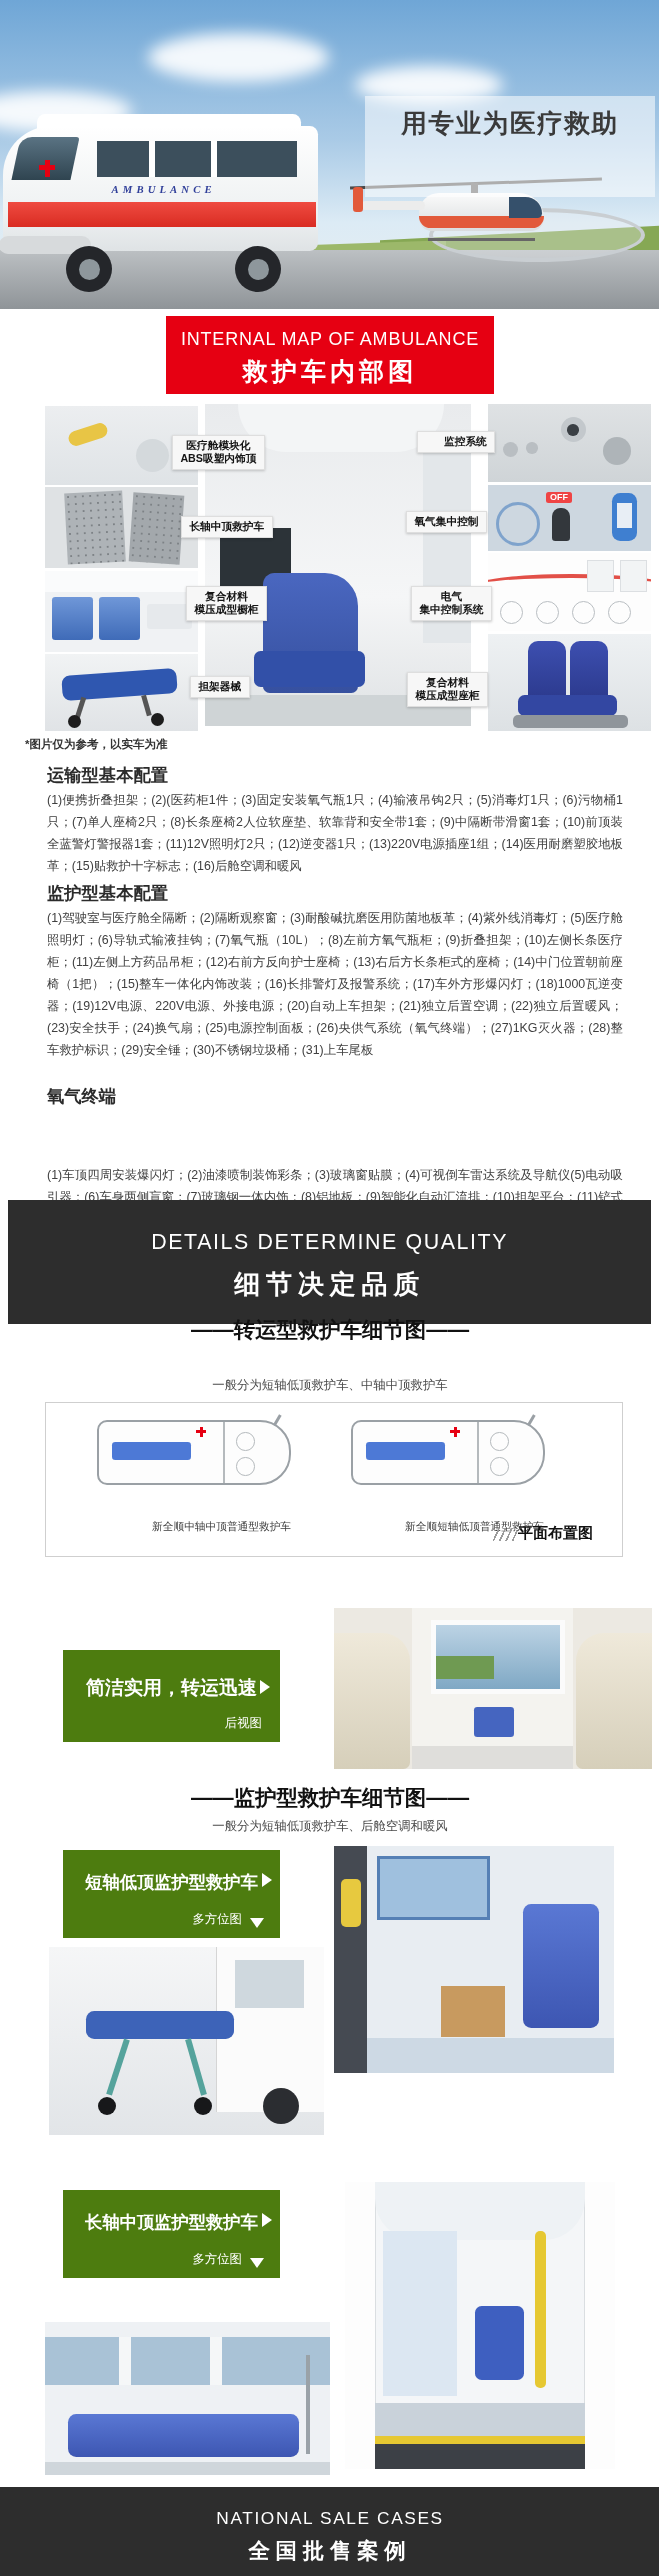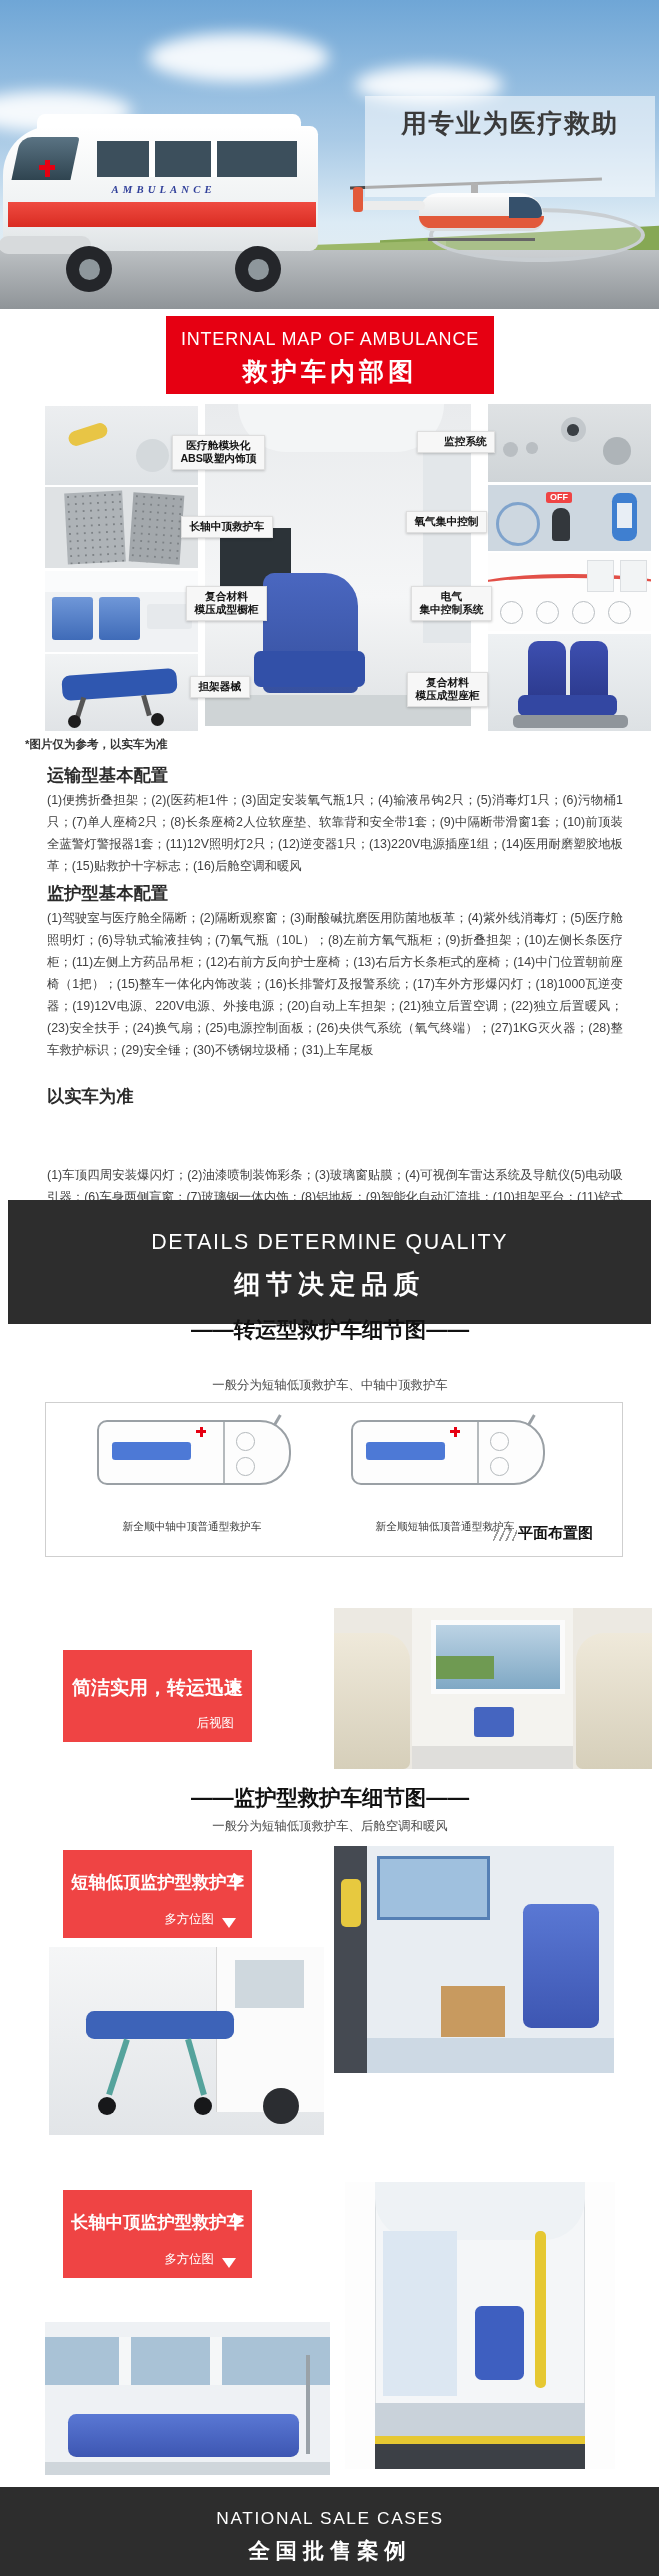--- a/index.html
+++ b/index.html
@@ -41,26 +41,26 @@
   .spec-p{position:absolute;left:47px;width:576px;font-size:12.4px;line-height:22px;color:#404040;text-align:justify;}
 
   
   .sec-title{position:absolute;left:0;width:660px;text-align:center;font-weight:bold;font-size:21.4px;color:#111;}
   .sec-sub{position:absolute;left:0;width:660px;text-align:center;font-size:12.4px;color:#4a4a4a;}
 
   
   .fp-box{position:absolute;left:45px;top:1402px;width:576px;height:153px;border:0.8px solid #cfcfcf;background:#fff;}
   .van{position:absolute;width:190px;height:61px;border:2.5px solid #9aa0a5;border-radius:10px 31px 31px 10px;background:#fdfdfd;}
   .van div{position:absolute;}
-  .fp-cap{position:absolute;width:198px;text-align:center;font-size:10.7px;color:#3c3c3c;}
+  .fp-cap{position:absolute;width:198px;text-align:right;font-size:10.7px;color:#3c3c3c;}
   .fp-badge{position:absolute;left:518px;top:1524px;font-size:15px;font-weight:bold;color:#111;}
   .slant{position:absolute;width:25px;height:13px;background:repeating-linear-gradient(115deg,#9b9b9b 0 1.6px,transparent 1.6px 5.8px);}
 
   
-  .feat{position:absolute;left:63px;width:189px;background:#ef4444;color:#fff;}
+  .feat{position:absolute;left:63px;width:217px;background:#4d7c0f;color:#fff;}
   .feat .main{position:absolute;left:0;width:100%;text-align:center;font-weight:bold;}
   .feat .sub{position:absolute;font-size:12.4px;}
   .tri-r{position:absolute;width:0;height:0;border-top:7.4px solid transparent;border-bottom:7.4px solid transparent;border-left:10.7px solid #fff;}
   .tri-d{position:absolute;width:0;height:0;border-left:7.4px solid transparent;border-right:7.4px solid transparent;border-top:10.7px solid #fff;}
 </style>
 </head>
 <body>
 
 <div id="page">
 
@@ -188,21 +188,21 @@
   <div class="dlabel" style="left:411px;top:586px;">电气
 集中控制系统</div>
   <div class="dlabel" style="left:407px;top:672px;">复合材料
 模压成型座柜</div>
   <div class="dnote">*图片仅为参考，以实车为准</div>
 
   <div class="spec-h" style="top:763px;">运输型基本配置</div>
   <div class="spec-p" style="top:789px;">(1)便携折叠担架；(2)(医药柜1件；(3)固定安装氧气瓶1只；(4)输液吊钩2只；(5)消毒灯1只；(6)污物桶1只；(7)单人座椅2只；(8)长条座椅2人位软座垫、软靠背和安全带1套；(9)中隔断带滑窗1套；(10)前顶装全蓝警灯警报器1套；(11)12V照明灯2只；(12)逆变器1只；(13)220V电源插座1组；(14)医用耐磨塑胶地板革；(15)贴救护十字标志；(16)后舱空调和暖风</div>
   <div class="spec-h" style="top:881px;">监护型基本配置</div>
   <div class="spec-p" style="top:907px;">(1)驾驶室与医疗舱全隔断；(2)隔断观察窗；(3)耐酸碱抗磨医用防菌地板革；(4)紫外线消毒灯；(5)医疗舱照明灯；(6)导轨式输液挂钩；(7)氧气瓶（10L）；(8)左前方氧气瓶柜；(9)折叠担架；(10)左侧长条医疗柜；(11)左侧上方药品吊柜；(12)右前方反向护士座椅；(13)右后方长条柜式的座椅；(14)中门位置朝前座椅（1把）；(15)整车一体化内饰改装；(16)长排警灯及报警系统；(17)车外方形爆闪灯；(18)1000瓦逆变器；(19)12V电源、220V电源、外接电源；(20)自动上车担架；(21)独立后置空调；(22)独立后置暖风；(23)安全扶手；(24)换气扇；(25)电源控制面板；(26)央供气系统（氧气终端）；(27)1KG灭火器；(28)整车救护标识；(29)安全锤；(30)不锈钢垃圾桶；(31)上车尾板</div>
-  <div class="spec-h" style="top:1084px;">以实车为准</div>
+  <div class="spec-h" style="top:1084px;">氧气终端</div>
   <div class="spec-p" style="top:1164px;">(1)车顶四周安装爆闪灯；(2)油漆喷制装饰彩条；(3)玻璃窗贴膜；(4)可视倒车雷达系统及导航仪(5)电动吸引器；(6)车身两侧盲窗；(7)玻璃钢一体内饰；(8)铝地板；(9)智能化自动汇流排；(10)担架平台；(11)铲式担架</div>
 
   <div class="banner-dark" style="left:8.2px;top:1200px;width:643px;height:124px;padding-top:0;">
     <div class="en" style="margin-top:30px;">DETAILS DETERMINE QUALITY</div>
     <div class="zh">细节决定品质</div>
   </div>
 
   <div class="sec-title" style="top:1315px;">——转运型救护车细节图——</div>
   <div class="sec-sub" style="top:1377px;">一般分为短轴低顶救护车、中轴中顶救护车</div>
 

